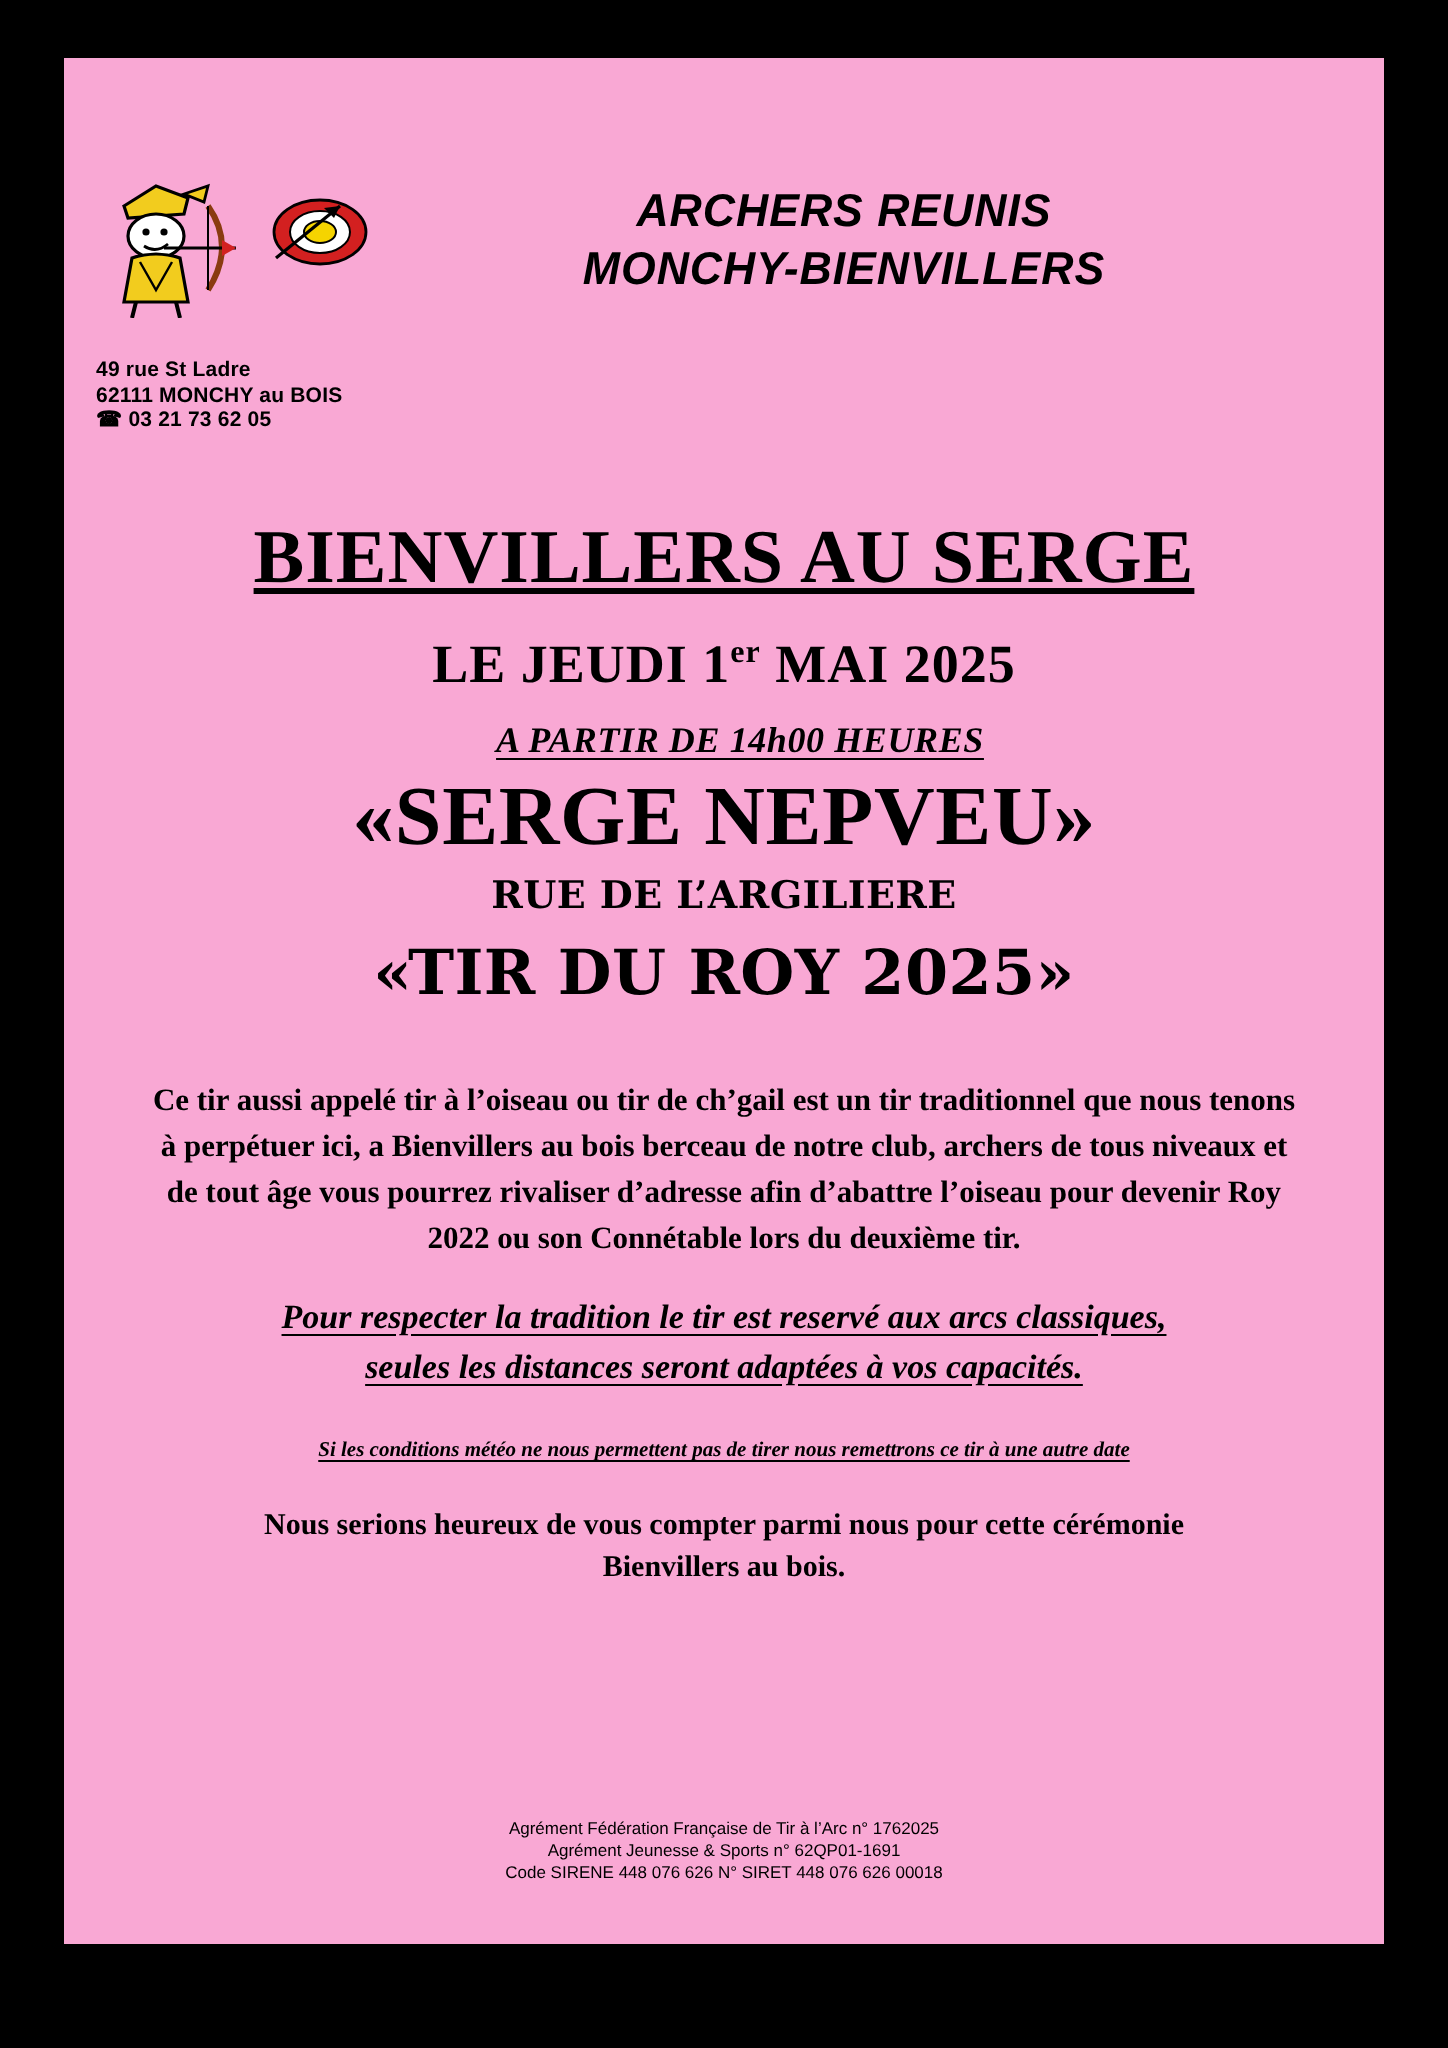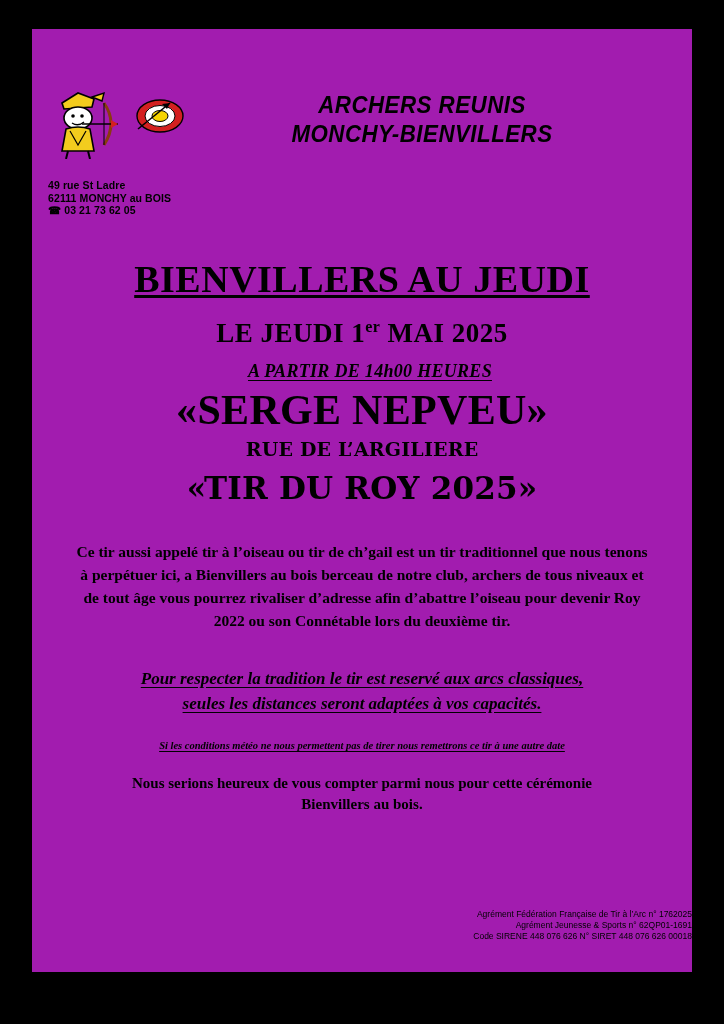--- a/index.html
+++ b/index.html
@@ -12,21 +12,21 @@
   }
   body {
     font-family: "Liberation Serif", serif;
   }
   .page {
     position: absolute;
     left: 32px;
     top: 29px;
     width: 660px;
     height: 943px;
-    background: #a21caf;
+    background: #f9a8d4;
     overflow: hidden;
   }
 
   
   .header {
     position: relative;
     height: 140px;
   }
   .logo-wrap {
     position: absolute;
@@ -144,21 +144,21 @@
     padding: 0 44px;
     text-align: center;
   }
   .p-main {
     font-size: 15.5px;
     line-height: 23px;
     text-align: center;
     font-weight: 600;
   }
   .p-rule {
-    margin-top: 34px;
+    margin-top: 15px;
     font-size: 17px;
     font-style: italic;
     font-weight: bold;
     line-height: 25px;
     text-decoration: underline;
     text-underline-offset: 3px;
     text-align: center;
   }
   .p-meteo {
     margin-top: 24px;
@@ -174,21 +174,21 @@
     line-height: 21px;
     font-weight: 600;
   }
 
   
   .footer {
     position: absolute;
     left: 0;
     right: 0;
     bottom: 30px;
-    text-align: right;
+    text-align: center;
     font-family: "Liberation Sans", sans-serif;
     font-size: 8.5px;
     line-height: 11px;
     color: #000;
   }
 </style>
 </head>
 <body>
 
 <div class="page">
@@ -232,21 +232,21 @@
     </div>
 
     <div class="addr">
       <div>49 rue St Ladre</div>
       <div>62111  MONCHY au BOIS</div>
       <div>☎ 03 21 73 62 05</div>
     </div>
   </div>
 
   <div class="title-block">
-    <div class="t-commune">BIENVILLERS AU JEUDI</div>
+    <div class="t-commune">BIENVILLERS AU SERGE</div>
     <div class="t-date"><span>LE JEUDI 1</span><sup>er</sup><span> MAI 2025</span></div>
     <div class="t-hour">A PARTIR DE 14h00 HEURES</div>
     <div class="t-place2">«SERGE NEPVEU»</div>
     <div class="t-street">RUE DE L’ARGILIERE</div>
     <div class="t-event">«TIR DU ROY 2025»</div>
   </div>
 
   <div class="body-wrap">
     <div class="p-main">Ce tir aussi appelé tir à l’oiseau ou tir de ch’gail est un tir traditionnel que nous tenons à perpétuer ici, a Bienvillers au bois berceau de notre club, archers de tous niveaux et de tout âge vous pourrez rivaliser d’adresse afin d’abattre l’oiseau pour devenir Roy 2022 ou son Connétable lors du deuxième tir.</div>
     <div class="p-rule">

